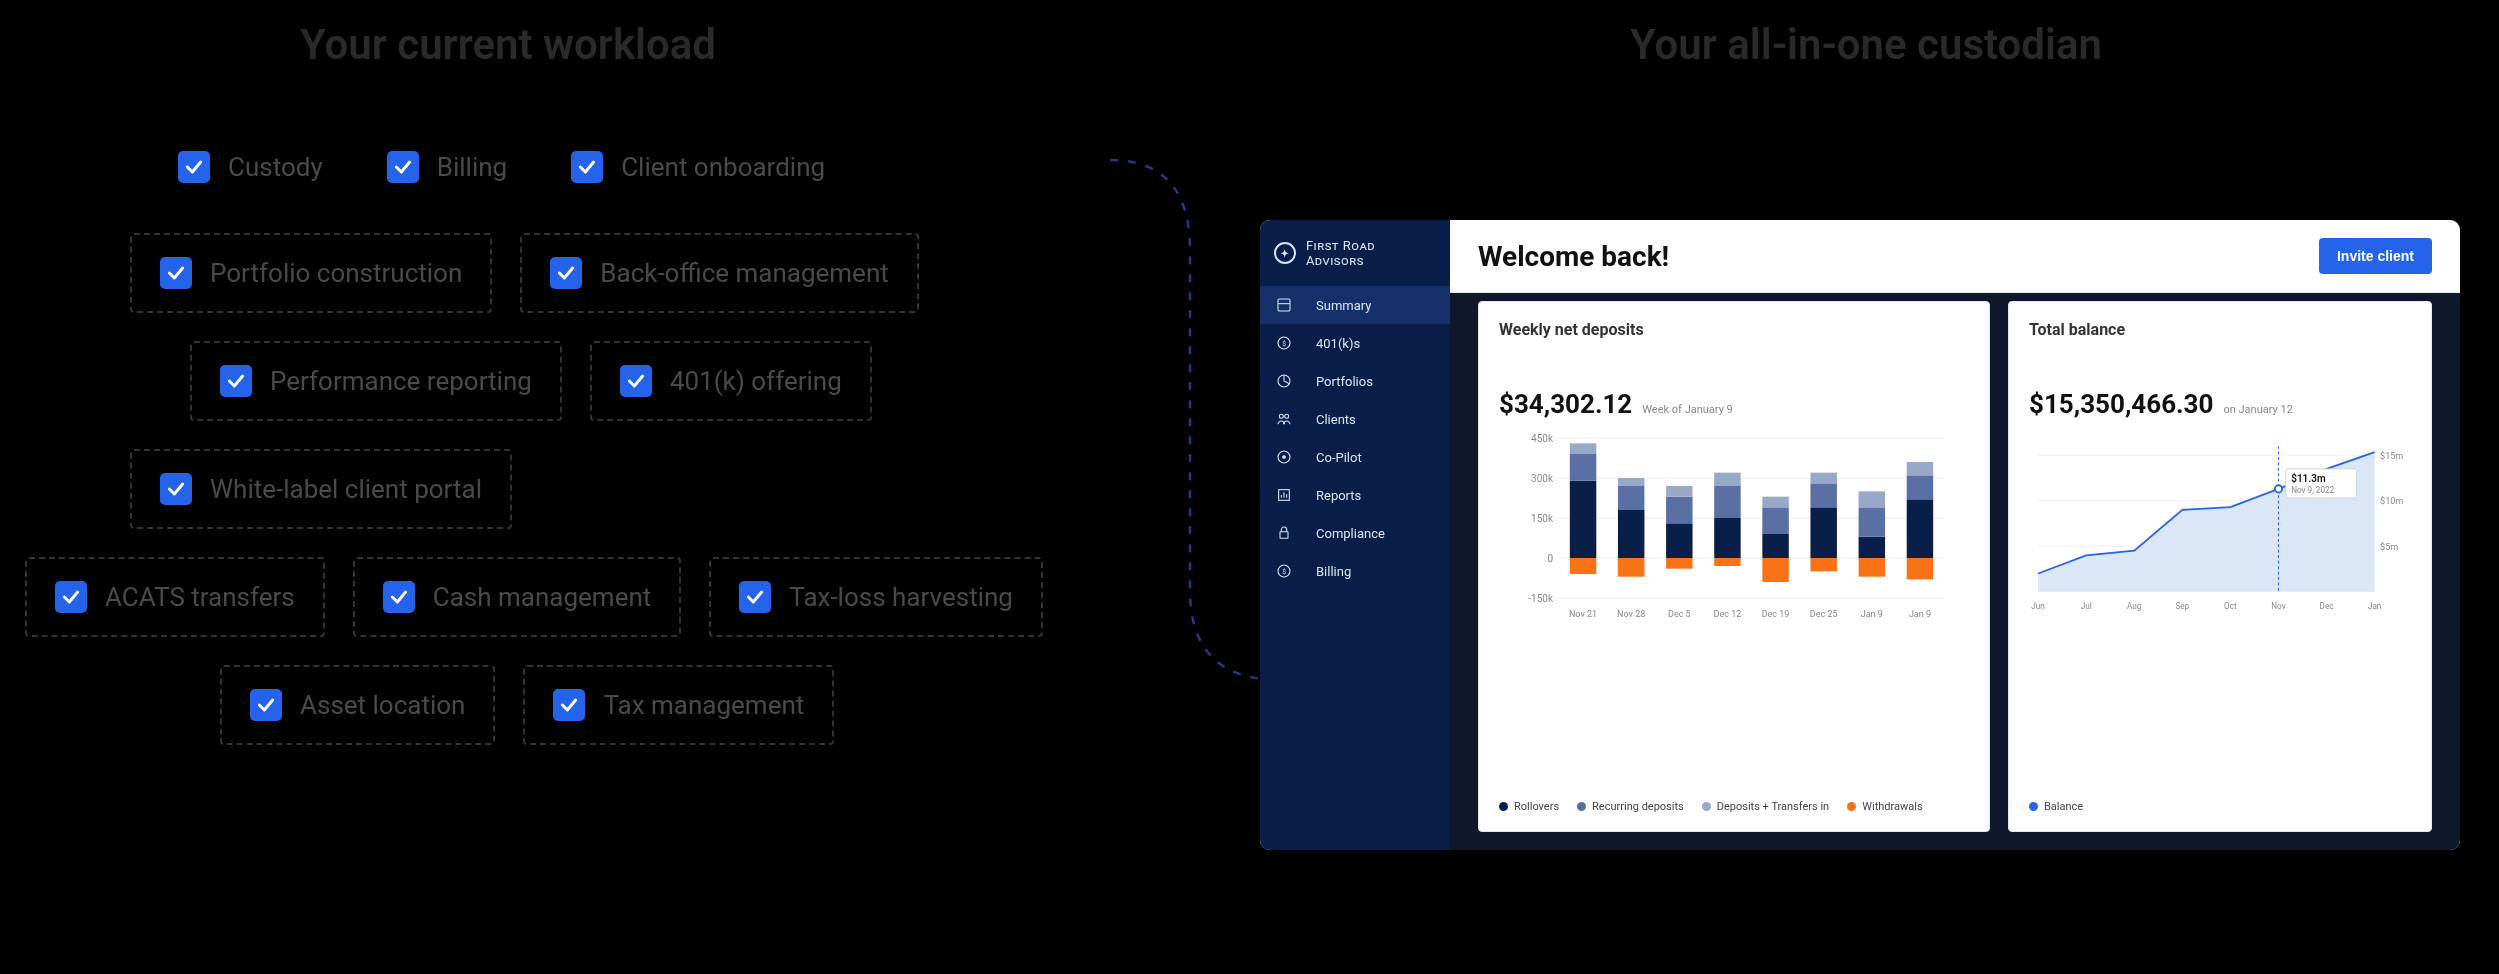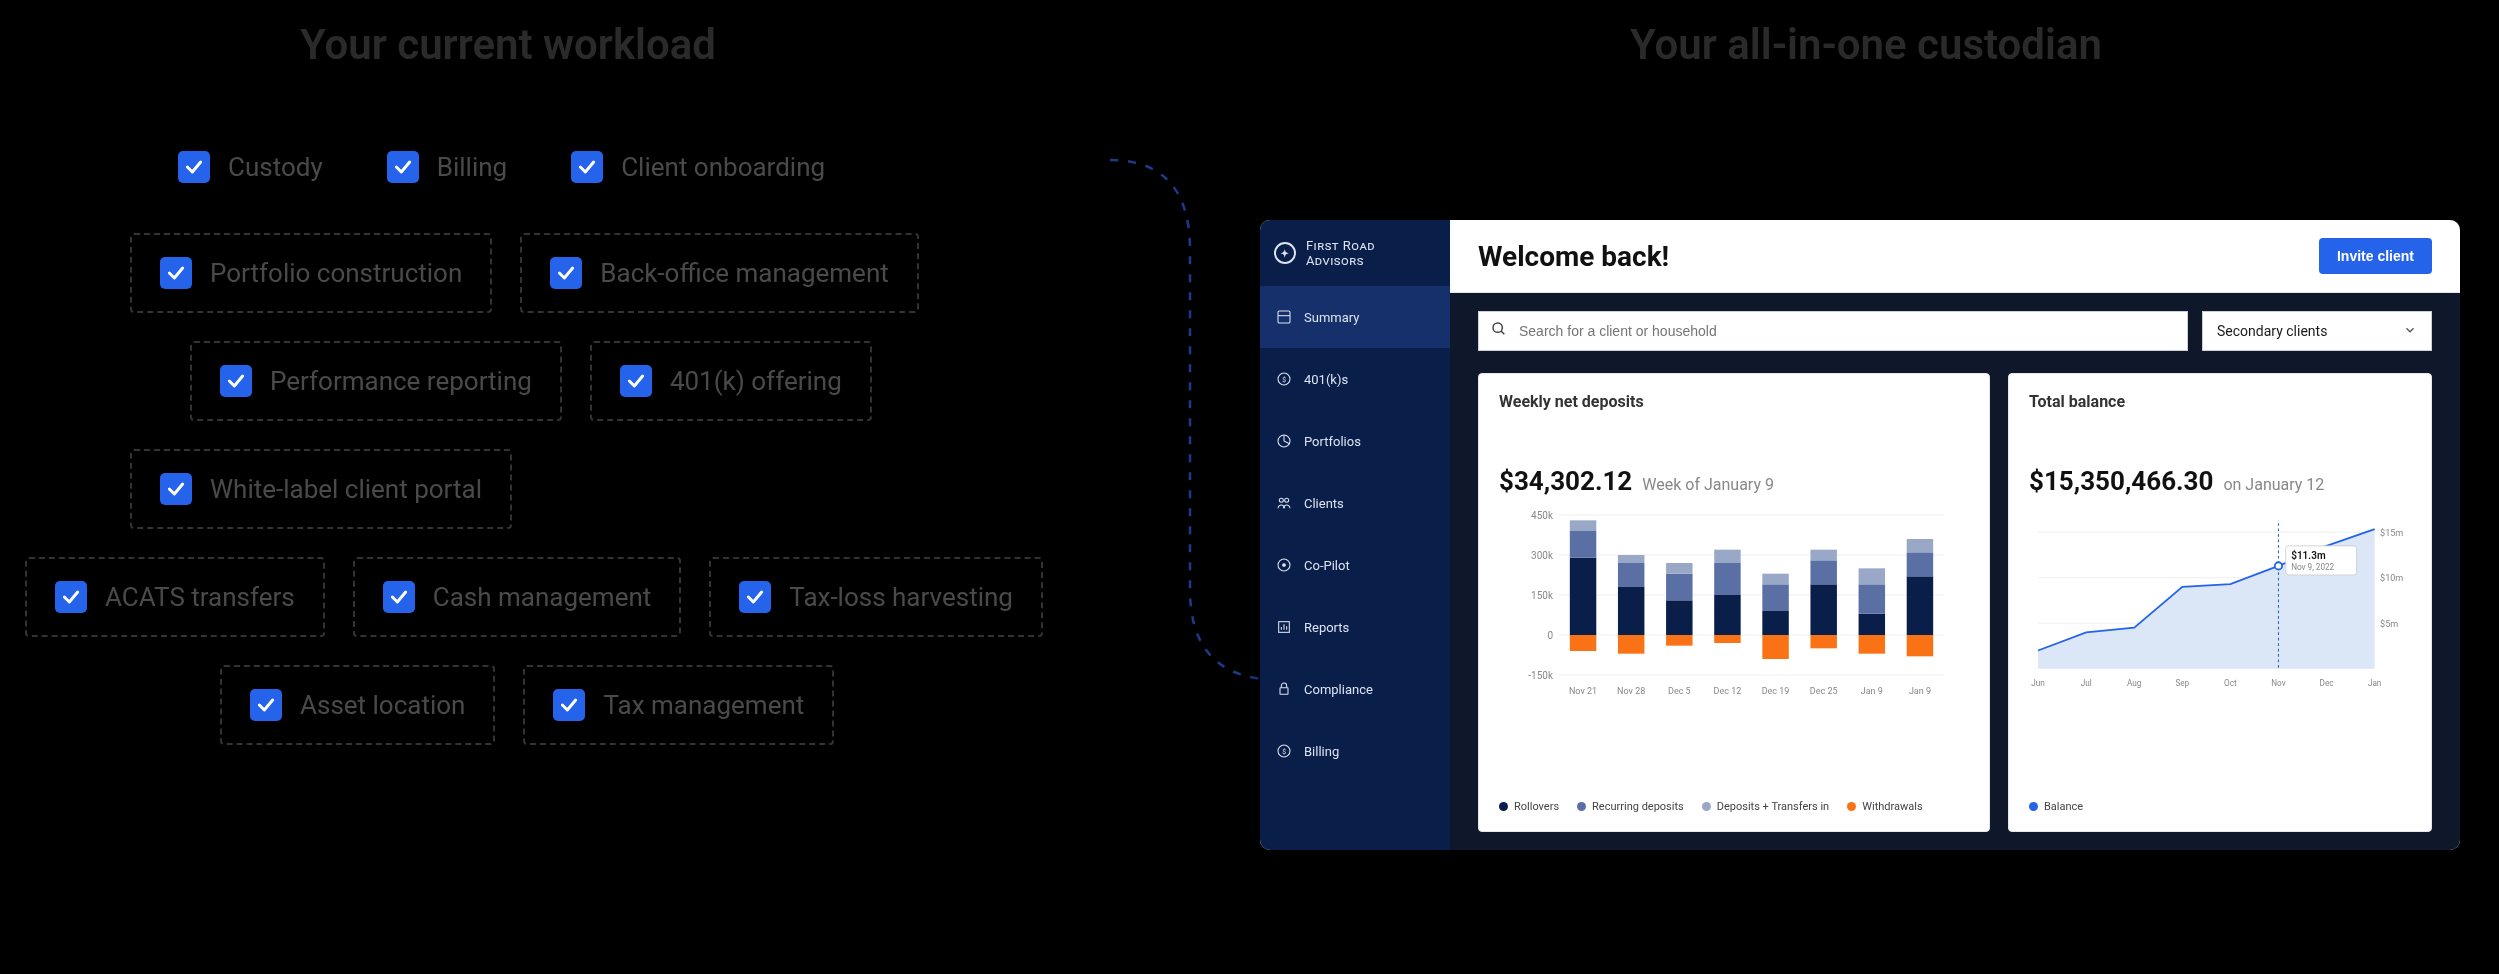--- a/index.html
+++ b/index.html
@@ -115,22 +115,22 @@
     font-variant: small-caps;
     letter-spacing: 0.5px;
   }
   .brand-icon {
     width: 18px; height: 18px; border: 2px solid #dbe3f0; border-radius: 50%;
     display:flex;align-items:center;justify-content:center;font-size:10px;font-weight:bold;
   }
   .nav-item {
     display: flex;
     align-items: center;
-    gap: 12px;
-    padding: 23px 16px;
+    gap: 24px;
+    padding: 11px 16px;
     font-size: 13px;
     cursor: pointer;
   }
   .nav-item.active { background: #15306b; }
   .nav-icon { width: 16px; height: 16px; flex-shrink: 0; display:flex;align-items:center;justify-content:center; }
   .nav-icon svg { width: 16px; height: 16px; stroke: #dbe3f0; fill: none; stroke-width: 1.6; }
 
   .main {
     flex: 1;
     background: #0f172a;
@@ -200,21 +200,21 @@
     border-radius: 4px;
     padding: 18px 20px;
     display: flex;
     flex-direction: column;
   }
   .card.deposits { flex: 0 0 470px; }
   .card.balance { flex: 1; }
   .card-title { font-size: 16px; color: #333; margin-bottom: 24px; font-weight: bold; }
   .card-value-row { display: flex; align-items: baseline; gap: 10px; margin-bottom: 14px; }
   .card-value { font-size: 26px; font-weight: 700; color: #111; }
-  .card-sub { font-size: 16px; color: #888; margin-top: 40px; }
+  .card-sub { font-size: 11px; color: #888; margin-top: 40px; }
   .chart-area { flex: 1; position: relative; }
   .bar-chart { width: 100%; height: 190px; }
   .line-chart { width: 100%; height: 190px; }
   .legend { display: flex; gap: 18px; font-size: 11px; color: #444; margin-top: 12px; flex-wrap: wrap; align-items: center;}
   .legend-item { display: flex; align-items: center; gap: 6px; }
   .dot { width: 9px; height: 9px; border-radius: 50%; }
   .footer-note {
     display: flex;
     align-items: center;
     gap: 10px;
@@ -442,39 +442,20 @@
             </div>
           </div>
       </div>
 
       <div class="main">
         <div class="topbar">
           <div class="welcome">Welcome back!</div>
           <button class="invite-btn">Invite client</button>
         </div>
 
-        <div class="searchbar">
-          <div class="search-input-wrap">
-            <span>
-              <svg width="16" height="16" viewBox="0 0 24 24" fill="none" stroke="#444" stroke-width="2.2">
-                  <circle cx="10" cy="10" r="7"></circle>
-                  <line x1="20" y1="20" x2="15" y2="15"></line>
-                </svg>
-            </span>
-            <input type="text" placeholder="Search for a client or household" style="">
-          </div>
-          <div class="dropdown">
-            <span>Secondary clients</span>
-            <span>
-              <svg width="14" height="14" viewBox="0 0 24 24" fill="none" stroke="#555" stroke-width="2.2">
-                  <polyline points="6 9 12 15 18 9"></polyline>
-                </svg>
-            </span>
-          </div>
-        </div>
 
         <div class="cards">
 
           <div class="card deposits">
             <div class="card-title">Weekly net deposits</div>
             <div class="card-value-row">
               <div class="card-value">$34,302.12</div>
               <div class="card-sub">Week of January 9</div>
             </div>
             <div class="chart-area">

